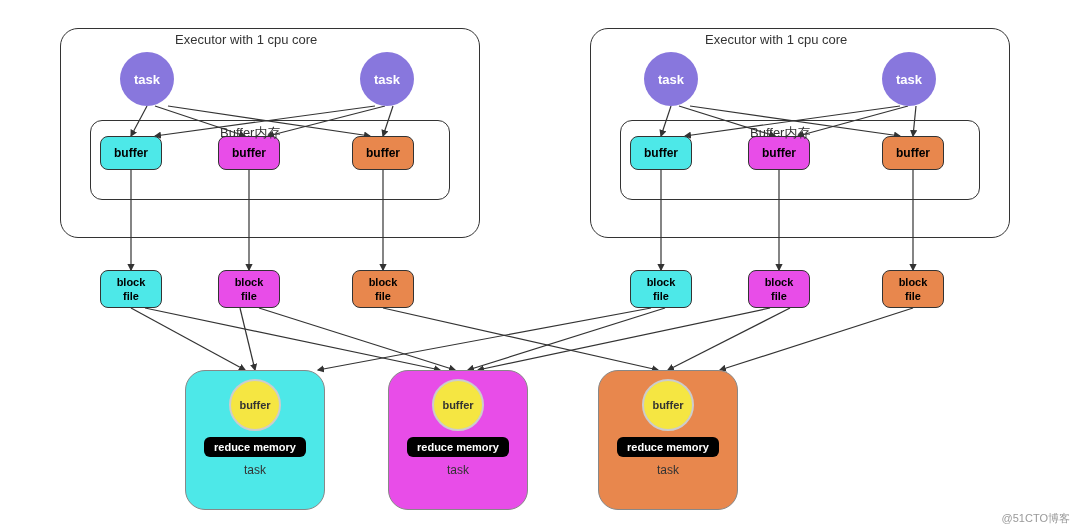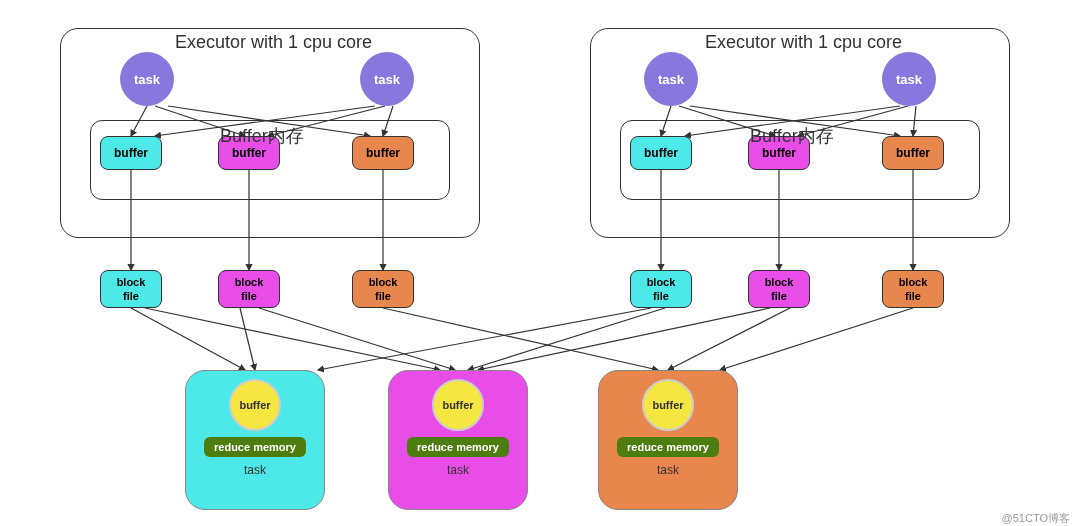--- a/index.html
+++ b/index.html
@@ -49,21 +49,21 @@
     }
     .buffer-box {
       position: absolute;
       border: 1.5px solid #333;
       border-radius: 12px;
       background: transparent;
       z-index: 1;
     }
     .label-text {
       position: absolute;
-      font-size: 18px;
+      font-size: 13px;
       color: #333;
       z-index: 3;
       font-family: Arial, sans-serif;
     }
     .bottom-task-box {
       position: absolute;
       border-radius: 20px;
       display: flex;
       flex-direction: column;
       align-items: center;
@@ -79,21 +79,21 @@
       border: 2px solid #ccc;
       display: flex;
       align-items: center;
       justify-content: center;
       font-size: 11px;
       font-weight: bold;
       color: #333;
       margin-bottom: 6px;
     }
     .bottom-task-box .reduce-btn {
-      background: #4d7c0f;
+      background: #000000;
       color: white;
       border-radius: 6px;
       padding: 4px 10px;
       font-size: 11px;
       font-weight: bold;
       margin-bottom: 6px;
     }
     .bottom-task-box .task-label {
       font-size: 12px;
       color: #333;

